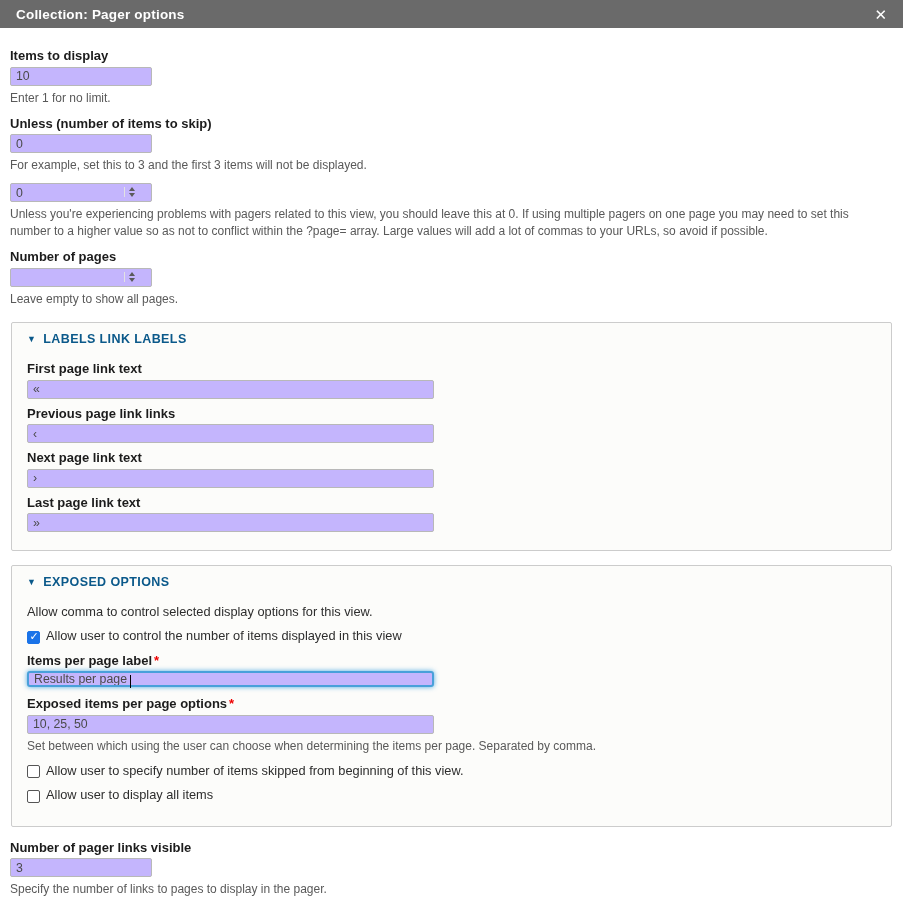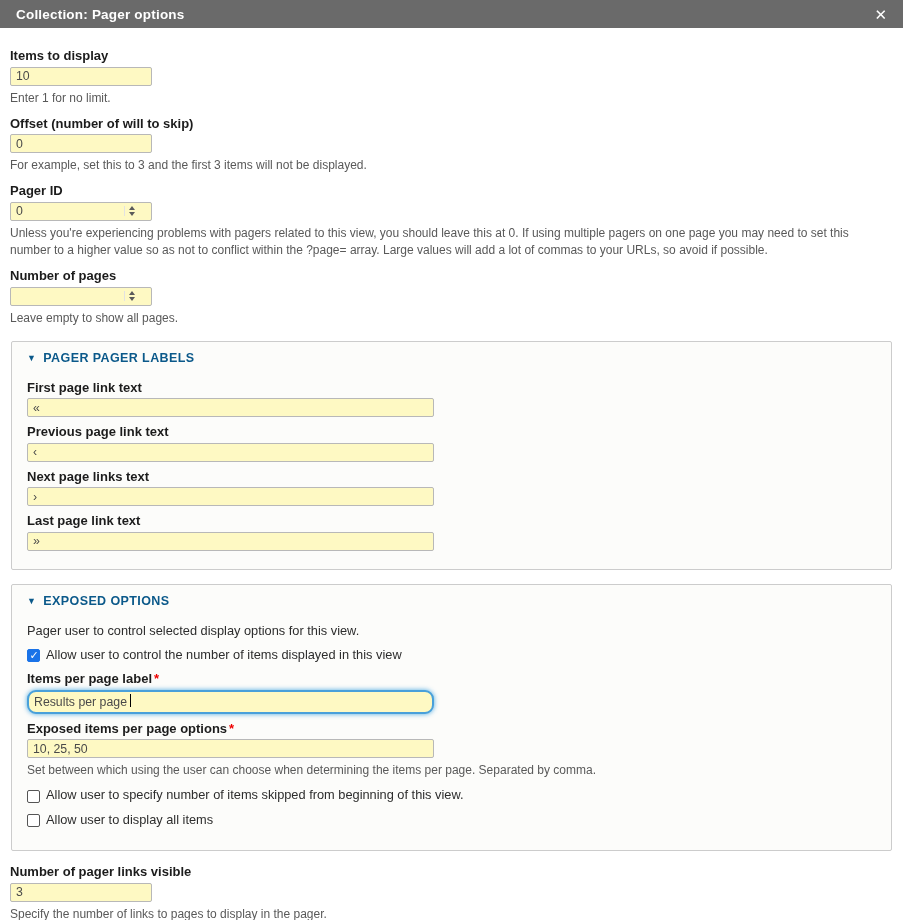--- a/index.html
+++ b/index.html
@@ -43,34 +43,34 @@
     color: #1c1c1c;
     margin-bottom: 3px;
     line-height: 1.2;
   }
   .req { color: #ee0000; font-weight: bold; margin-left: 2px; }
   .inputwrap { position: relative; display: inline-block; vertical-align: top; }
   .txt {
     height: 19px;
     border: 1px solid #b8b8b8;
     border-radius: 2px;
-    background: #fef9c3;
+    background: #c4b5fd;
     font-family: "Liberation Sans", "DejaVu Sans", sans-serif;
     font-size: 12.3px;
     color: #4a4a4a;
     padding: 0 5px;
     display: block;
   }
   .txt.small { width: 142px; }
   .txt.wide  { width: 407px; }
   .txt.focused {
     border: 2px solid #49a0da;
     box-shadow: 0 0 5px rgba(0,136,217,.7);
-    border-radius: 9px;
-    height: 24px;
+    border-radius: 3px;
+    height: 16px;
   }
   .caret {
     position: absolute;
     left: 103px;
     top: 4px;
     width: 1px;
     height: 13px;
     background: #000;
   }
   .desc {
@@ -172,27 +172,26 @@
 
 <div class="content">
 
   <div class="form-item">
     <label class="lbl">Items to display</label>
     <input class="txt small" value="10" style="">
     <div class="desc">Enter 1 for no limit.</div>
   </div>
 
   <div class="form-item">
-    <label class="lbl">Offset (number of will to skip)</label>
+    <label class="lbl">Unless (number of items to skip)</label>
     <input class="txt small" value="0" style="">
     <div class="desc">For example, set this to 3 and the first 3 items will not be displayed.</div>
   </div>
 
   <div class="form-item">
-    <label class="lbl">Pager ID</label>
     <span class="inputwrap">
       <input class="txt small" value="0" style="">
       <span class="spinner">
         <span class="up"></span>
         <span class="dn"></span>
       </span>
     </span>
     <div class="desc">Unless you're experiencing problems with pagers related to this view, you should leave this at 0. If using multiple pagers on one page you may need to set this number to a higher value so as not to conflict within the ?page= array. Large values will add a lot of commas to your URLs, so avoid if possible.</div>
   </div>
 
@@ -204,51 +203,51 @@
         <span class="up"></span>
         <span class="dn"></span>
       </span>
     </span>
     <div class="desc">Leave empty to show all pages.</div>
   </div>
 
   <div class="fset">
     <div class="legend">
       <span class="tri">▼</span>
-      <span>PAGER PAGER LABELS</span>
+      <span>LABELS LINK LABELS</span>
     </div>
 
     <div class="form-item">
       <label class="lbl">First page link text</label>
       <input class="txt wide" value="«" style="">
     </div>
 
     <div class="form-item">
-      <label class="lbl">Previous page link text</label>
+      <label class="lbl">Previous page link links</label>
       <input class="txt wide" value="‹" style="">
     </div>
 
     <div class="form-item">
-      <label class="lbl">Next page links text</label>
+      <label class="lbl">Next page link text</label>
       <input class="txt wide" value="›" style="">
     </div>
 
     <div class="form-item">
       <label class="lbl">Last page link text</label>
       <input class="txt wide" value="»" style="">
     </div>
   </div>
 
   <div class="fset">
     <div class="legend">
       <span class="tri">▼</span>
       <span>EXPOSED OPTIONS</span>
     </div>
 
-    <div class="intro">Pager user to control selected display options for this view.</div>
+    <div class="intro">Allow comma to control selected display options for this view.</div>
 
     <div class="cb-row">
       <span class="cb checked"></span>
       <span class="cb-label">Allow user to control the number of items displayed in this view</span>
     </div>
 
     <div class="form-item">
       <label class="lbl"><span>Items per page label</span><span class="req">*</span></label>
       <span class="inputwrap">
         <input class="txt wide focused" value="Results per page" style="">

